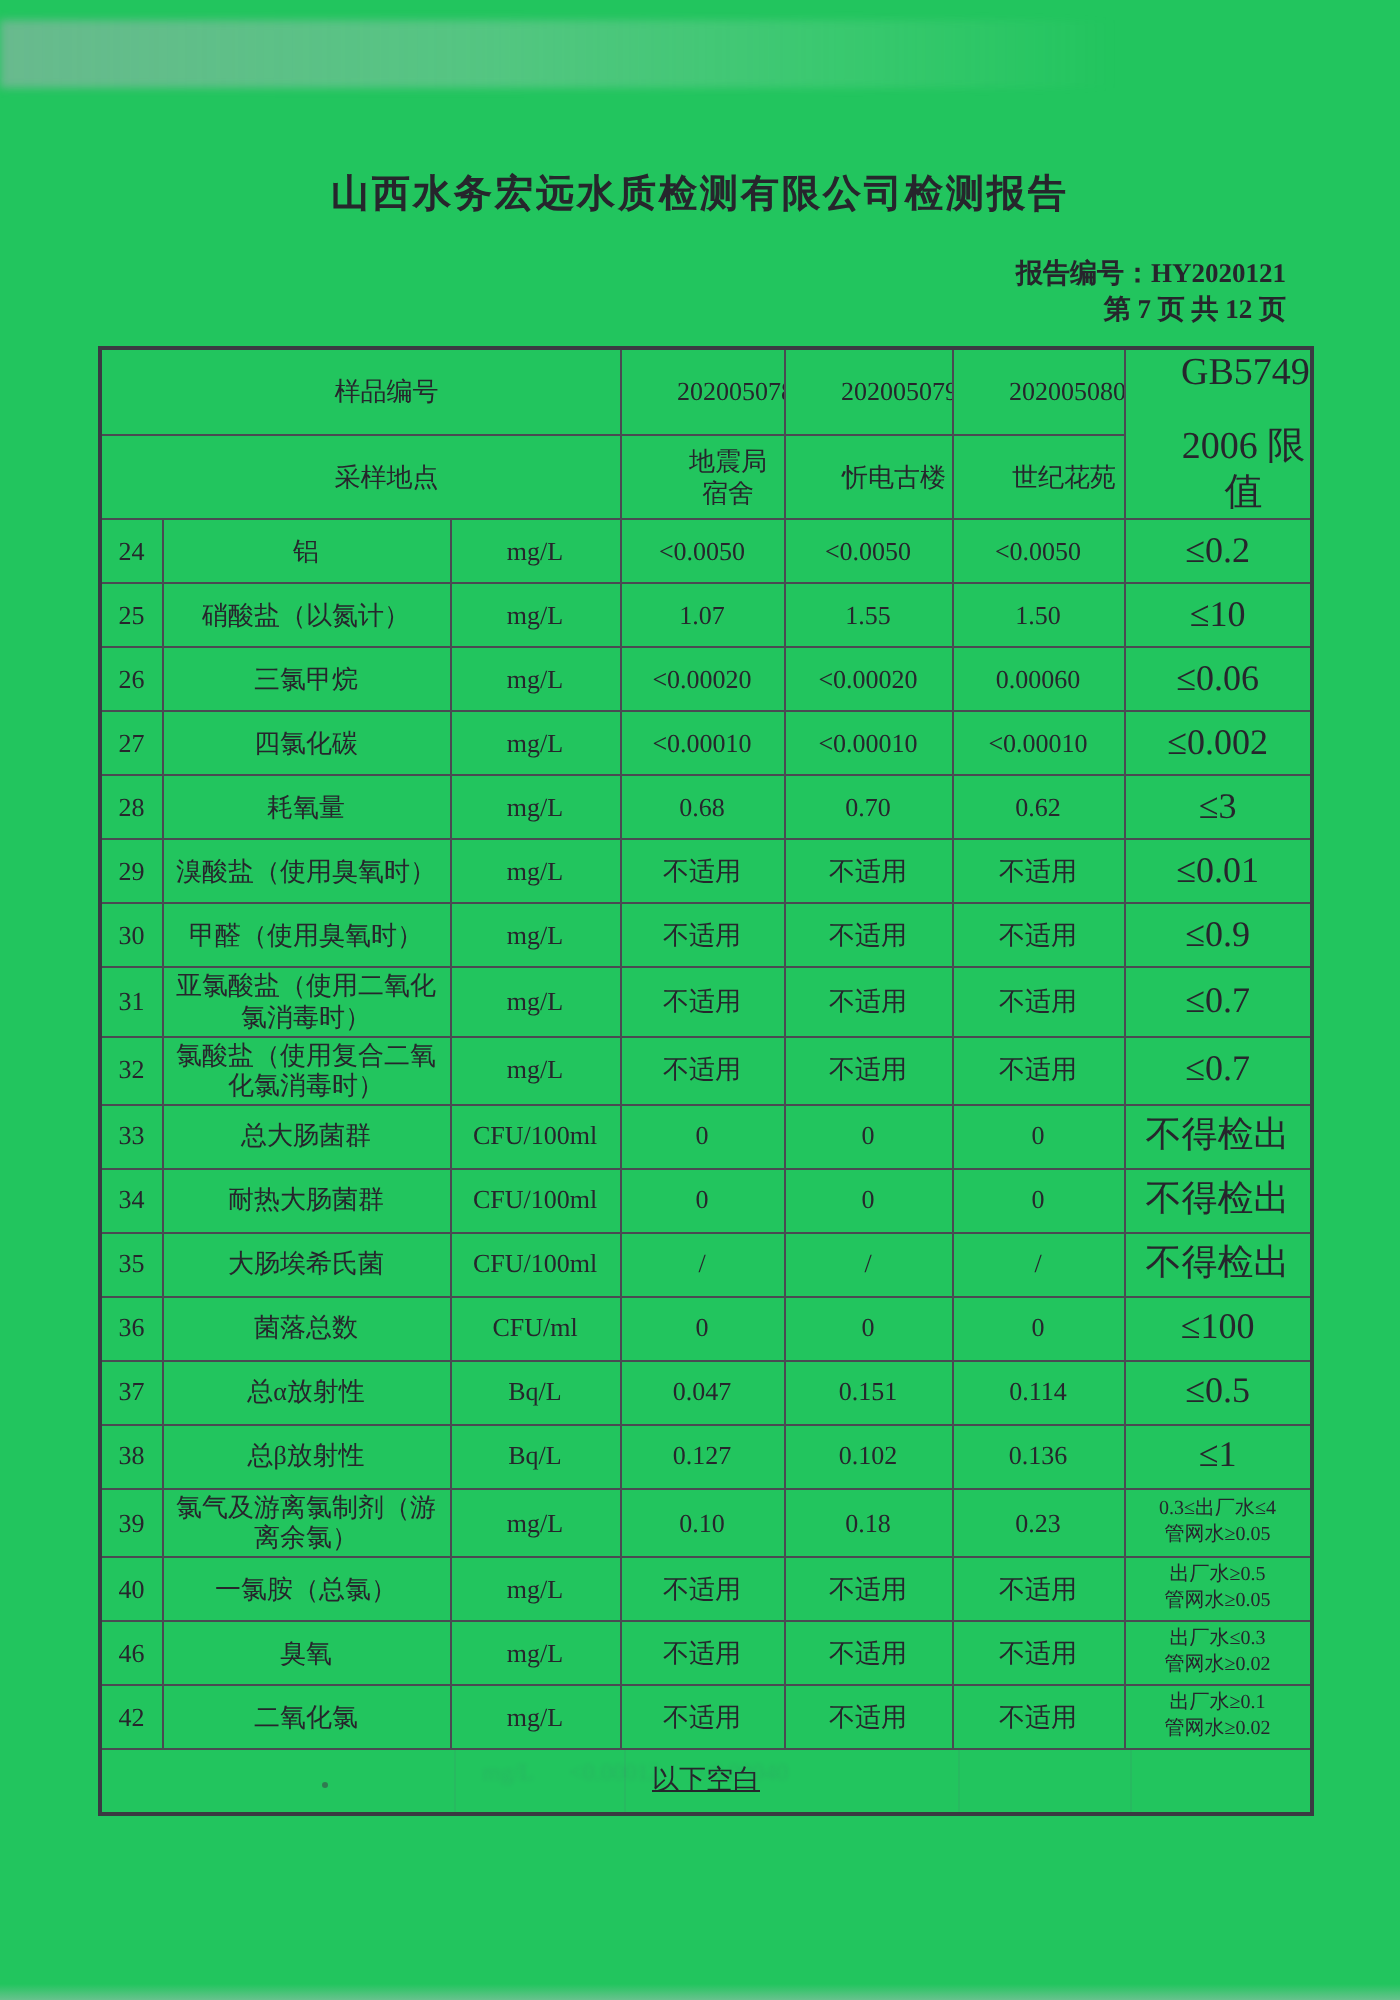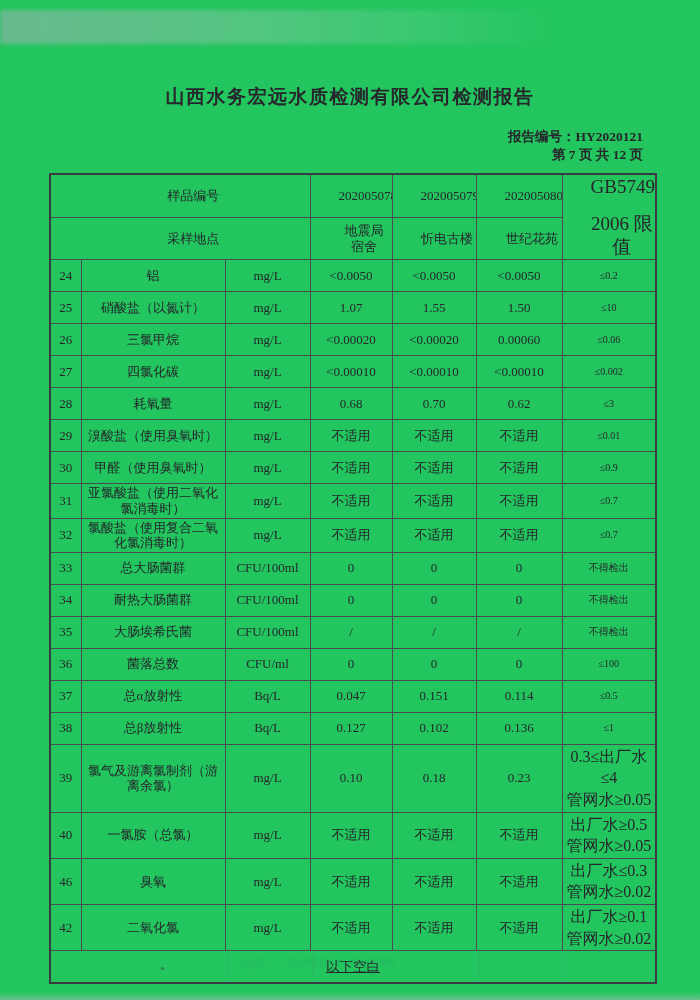--- a/index.html
+++ b/index.html
@@ -53,22 +53,22 @@
     vertical-align:middle;
     height:29px;
     padding:1px 2px;
     line-height:1.2;
     overflow:hidden;
   }
   td.c-name{text-align:left;padding-left:8px;}
   tr.hdr td{height:34px;padding-left:28px;}
   td.c-std{font-size:19px;}
   td.c-std .std-l1{margin-bottom:14px;}
-  td.c-limit{font-size:10px;}
-  td.c-limit.small-limit{font-size:16px;line-height:1.35;padding:1px 0;}
+  td.c-limit{font-size:18px;}
+  td.c-limit.small-limit{font-size:10px;line-height:1.35;padding:1px 0;}
   td.c-footer{
     height:82px;
     text-align:left;
     vertical-align:top;
     padding:13px 0 0 13px;
     font-size:13.5px;
     position:relative;
     text-decoration:underline;
   }
   

